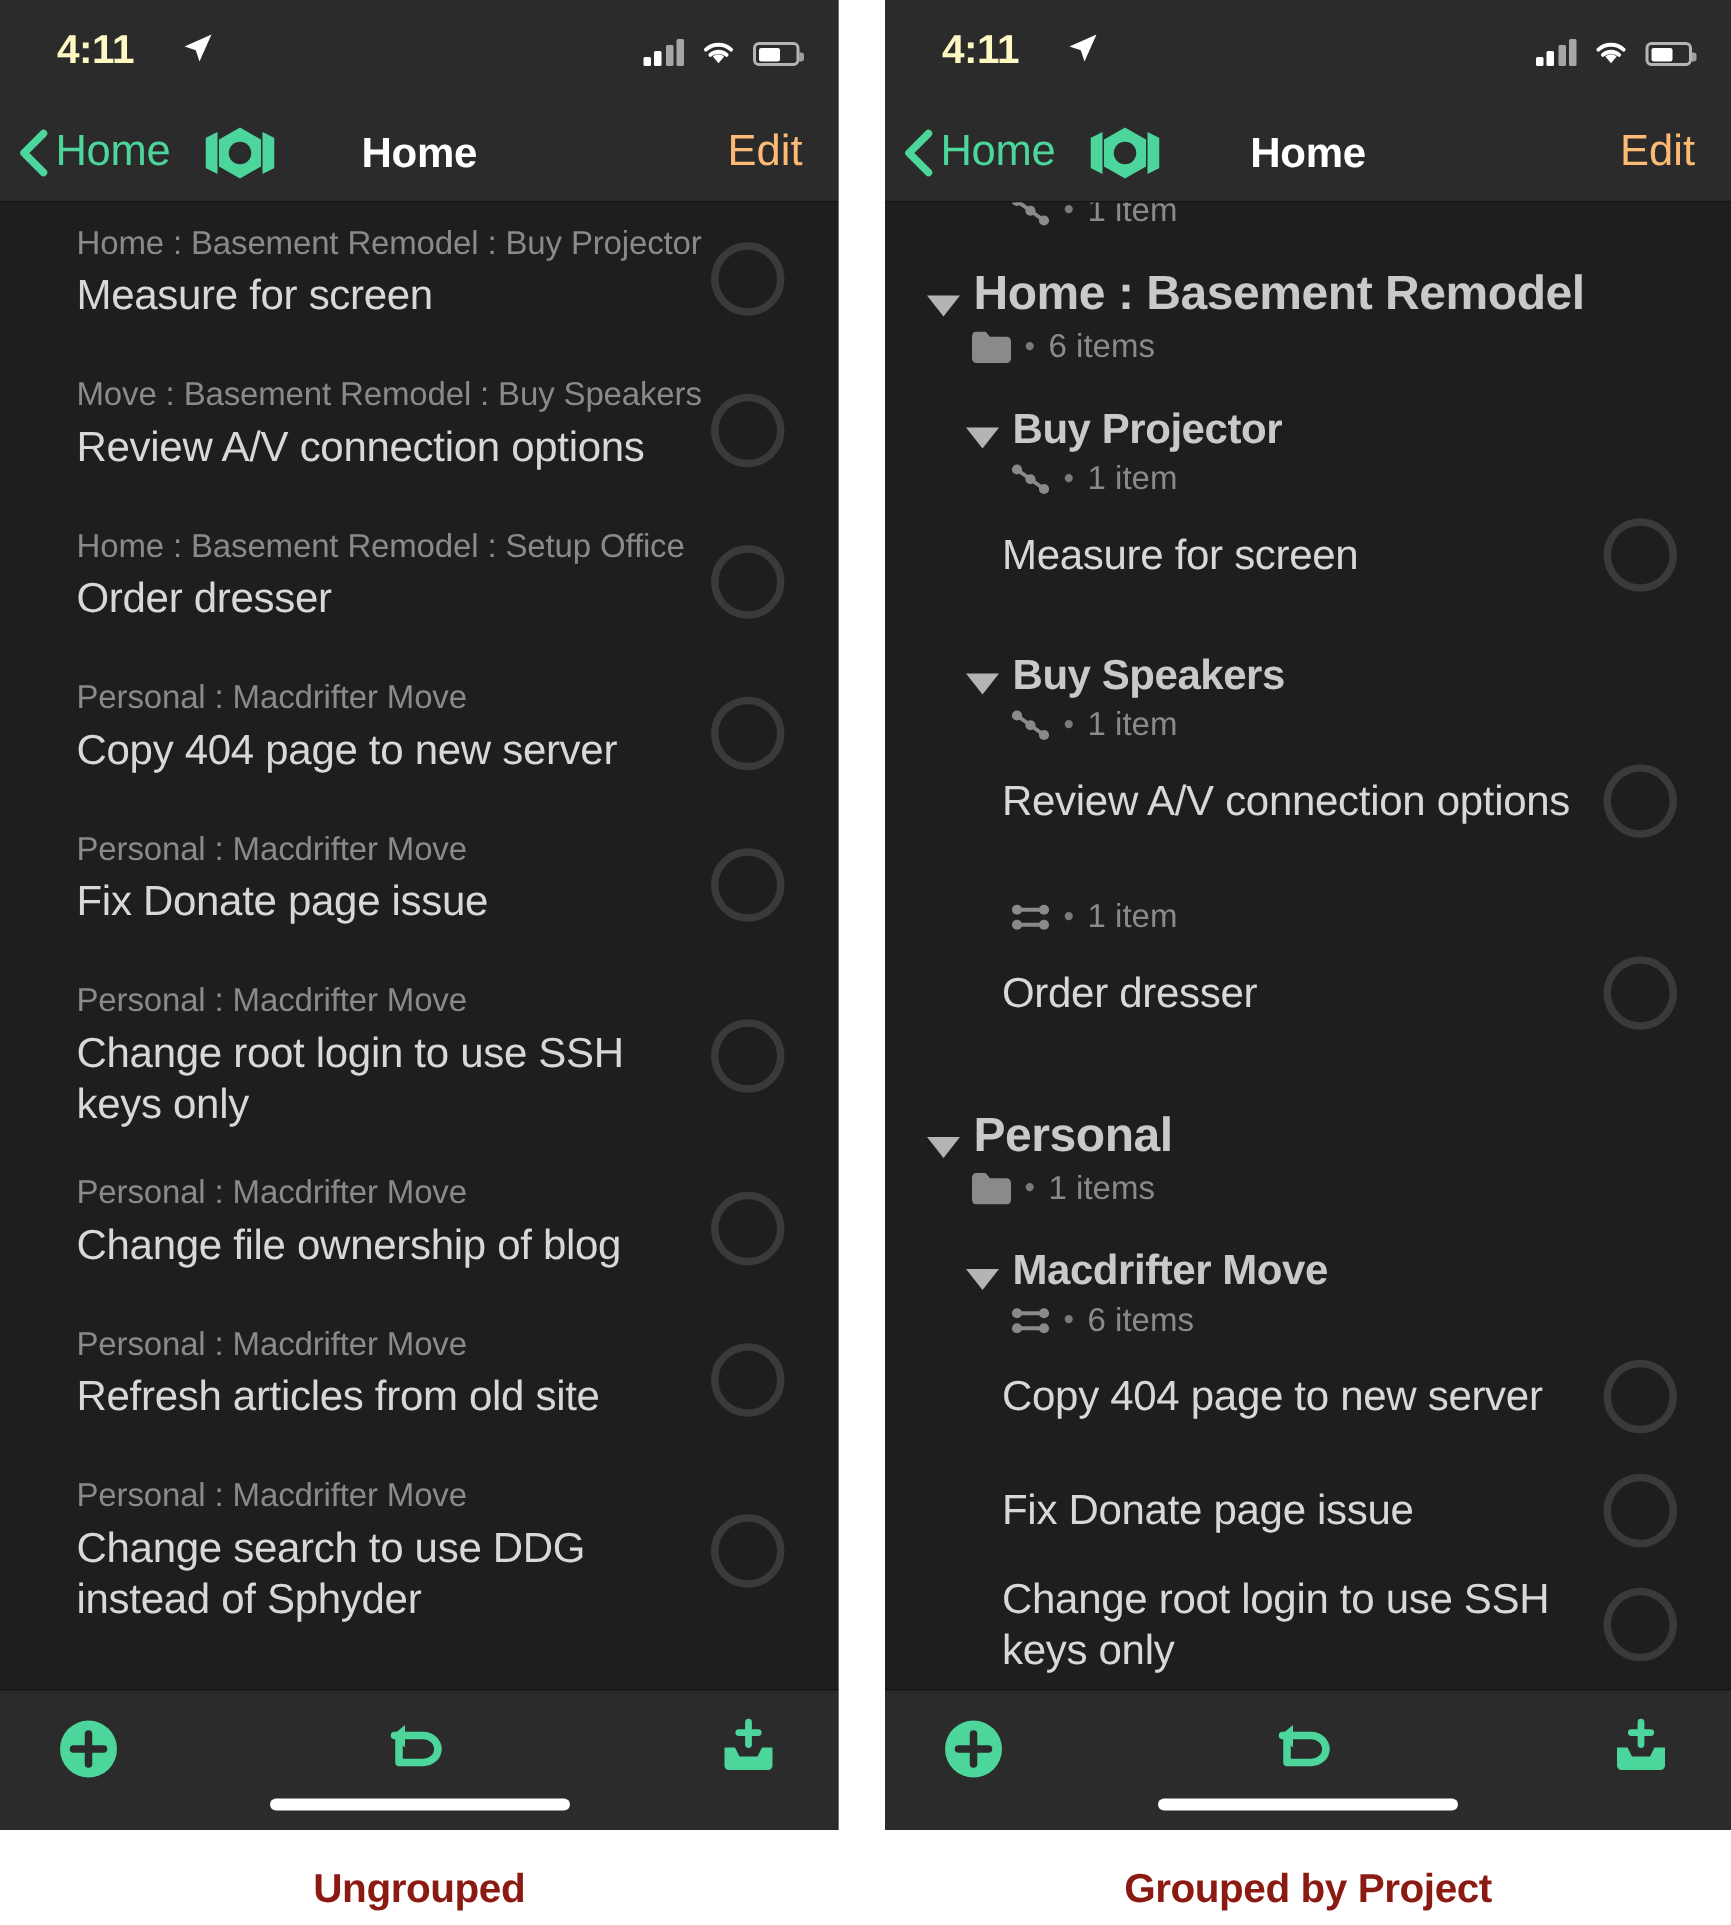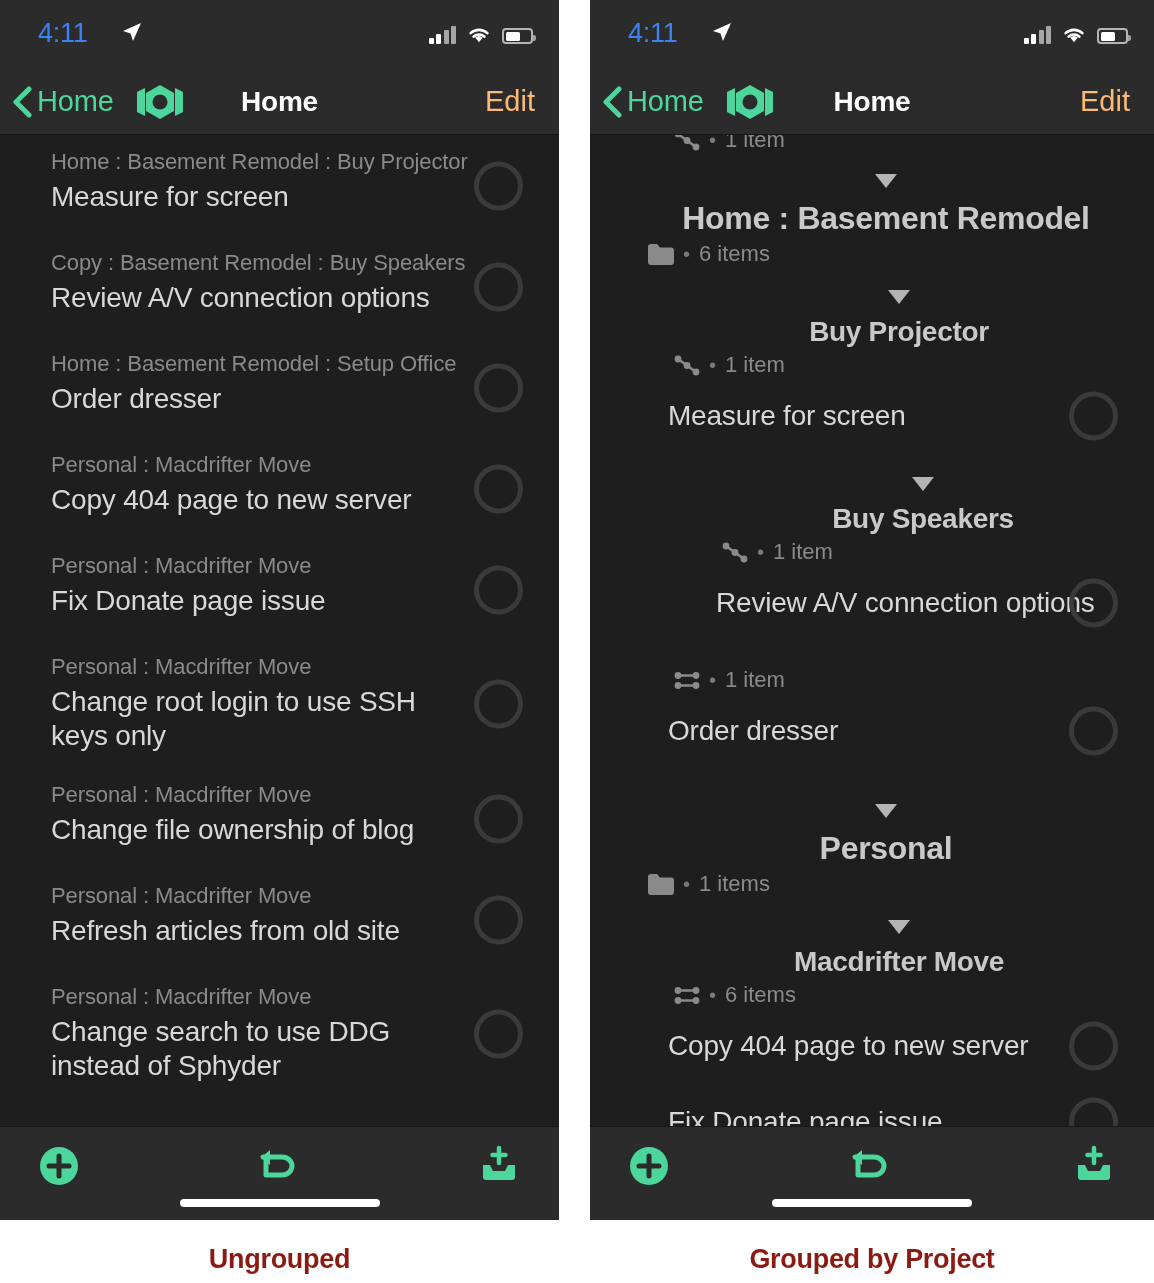--- a/index.html
+++ b/index.html
@@ -31,23 +31,23 @@
 
   
   .statusbar {
     position: relative;
     height: 68px;
     background: #2b2b2b;
   }
   .status-time {
     position: absolute;
     left: 38px; top: 18px;
-    color: #3b82f6;
+    color: #fef9c3;
     font-size: 27px;
-    font-weight: normal;
+    font-weight: bold;
     letter-spacing: -0.3px;
   }
   .loc-arrow {
     position: absolute;
     left: 122px; top: 22px;
     width: 20px; height: 20px;
   }
   .status-right {
     position: absolute;
     right: 26px; top: 20px;
@@ -175,24 +175,23 @@
     border-radius: 50%;
     cursor: pointer;
   }
 
   
   .grp {
     position: relative;
   }
   .grp-head {
     display: flex;
-    align-items: center;
+    align-items: flex-end;
     gap: 9px;
     cursor: pointer;
-    flex-direction: column;
   }
   .tri {
     width: 0; height: 0;
     border-left: 11px solid transparent;
     border-right: 11px solid transparent;
     border-top: 14px solid #b4b4b4;
     flex: 0 0 auto;
     position: relative;
     top: -3px;
   }
@@ -322,21 +321,21 @@
       <div class="nav-edit">Edit</div>
     </div>
 
     <div class="content" id="ungrouped-list">
         <div class="task-row">
           <div class="task-ctx">Home : Basement Remodel : Buy Projector</div>
           <div class="task-title">Measure for screen</div>
           <div class="checkbox"></div>
         </div>
         <div class="task-row">
-          <div class="task-ctx">Copy : Basement Remodel : Buy Speakers</div>
+          <div class="task-ctx">Move : Basement Remodel : Buy Speakers</div>
           <div class="task-title">Review A/V connection options</div>
           <div class="checkbox"></div>
         </div>
         <div class="task-row">
           <div class="task-ctx">Home : Basement Remodel : Setup Office</div>
           <div class="task-title">Order dresser</div>
           <div class="checkbox"></div>
         </div>
         <div class="task-row">
           <div class="task-ctx">Personal : Macdrifter Move</div>
@@ -475,21 +474,21 @@
                 <circle cx="22" cy="17" r="3.4" fill="#8a8a8a"></circle>
               </svg>
               <span class="dot">•</span>
               <span>1 item</span>
             </div>
             <div class="sub-row ind-task">
               <span class="sub-title">Measure for screen</span>
               <div class="checkbox"></div>
             </div>
           </div>
-          <div style="margin-top: 26px; margin-left: 48px;">
+          <div style="margin-top: 26px;">
             <div class="grp-head grp-l2 ind-l2">
               <span class="tri"></span>
               <span class="grp-title">Buy Speakers</span>
             </div>
             <div class="grp-meta ind-l2-meta">
               <svg width="26" height="21" viewBox="0 0 26 21">
                 <path d="M4 4 L13 10.5 L22 17" stroke="#8a8a8a" stroke-width="2.6" fill="none" stroke-linecap="round"></path>
                 <circle cx="4" cy="4" r="3.4" fill="#8a8a8a"></circle>
                 <circle cx="13" cy="10.5" r="3.4" fill="#8a8a8a"></circle>
                 <circle cx="22" cy="17" r="3.4" fill="#8a8a8a"></circle>

